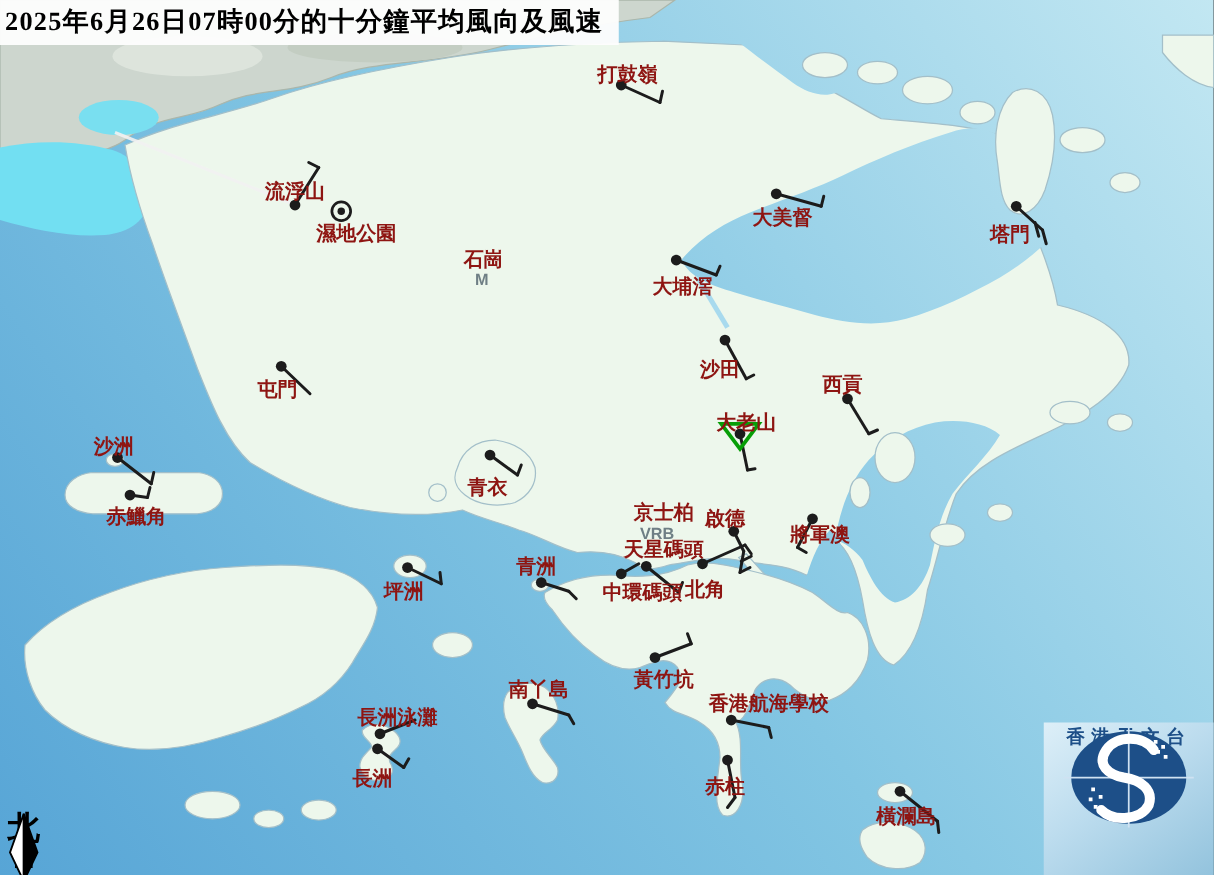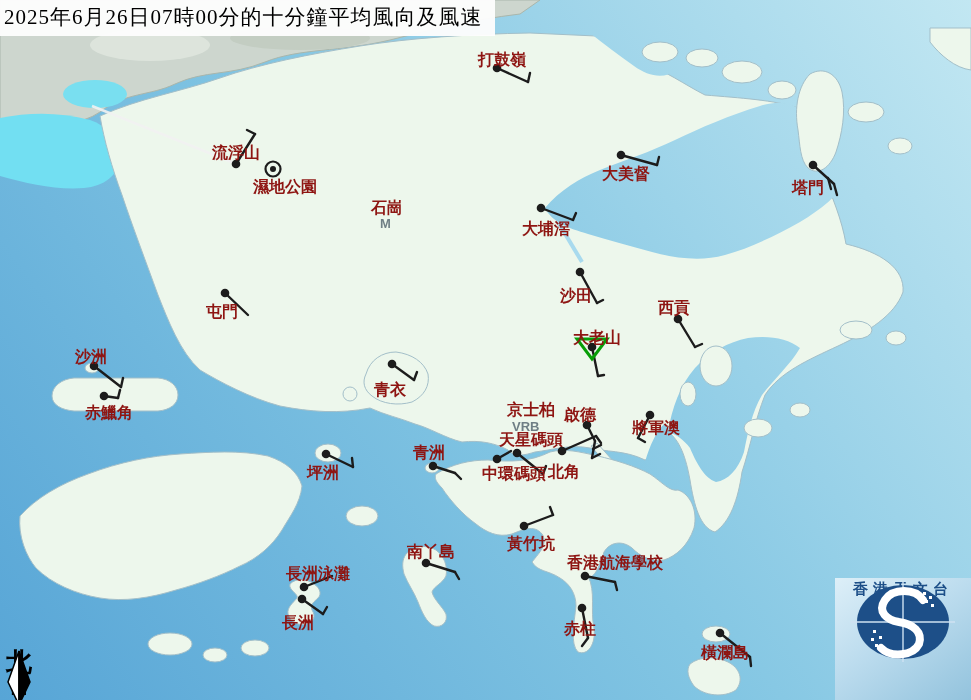--- a/index.html
+++ b/index.html
@@ -1,21 +1,21 @@
 <!DOCTYPE html>
 <html><head>
 <meta charset="utf-8">
 <style>
   html,body{margin:0;padding:0;background:#333;}
   .stage{position:relative;width:971px;height:700px;overflow:hidden;
          font-family:"Liberation Sans",sans-serif;}
   .stage svg{position:absolute;left:0;top:0;}
   .title-bar{position:absolute;left:0;top:0;background:rgba(253,253,253,.96);
     color:#000;font-family:"Liberation Serif","DejaVu Serif",serif;
-    font-size:21px;font-weight:400;padding:3px 12px 5px 4px;letter-spacing:1px;
+    font-size:21px;font-weight:700;padding:3px 12px 5px 4px;letter-spacing:1px;
     white-space:nowrap;z-index:5;}
   .st-label{font-family:"Liberation Serif","DejaVu Serif",serif;
     font-size:16px;font-weight:bold;fill:#8e1512;}
   .st-note{font-family:"Liberation Sans",sans-serif;font-size:13px;
     font-weight:bold;fill:#6f7f85;}
   .compass{position:absolute;left:2px;bottom:2px;z-index:6;width:34px;
     text-align:center;color:#000;}
   .compass .ch{display:block;font-size:26px;font-weight:bold;line-height:26px;
     font-family:"Liberation Serif",serif;}
   .compass .n{display:block;font-size:24px;font-weight:bold;line-height:22px;

